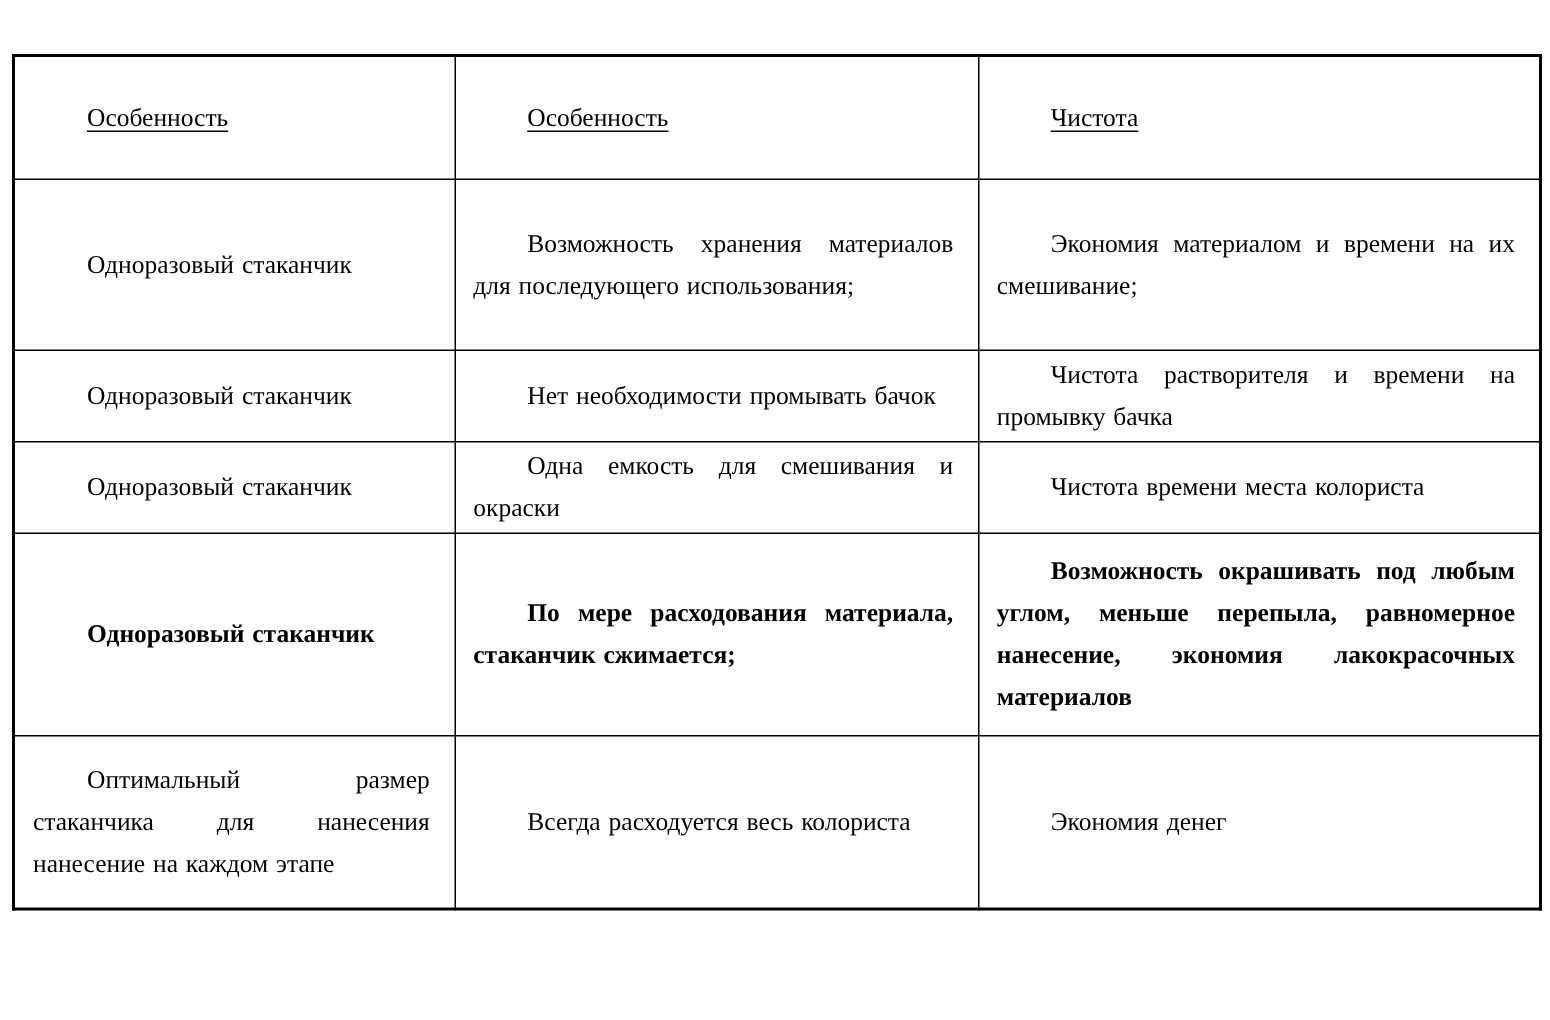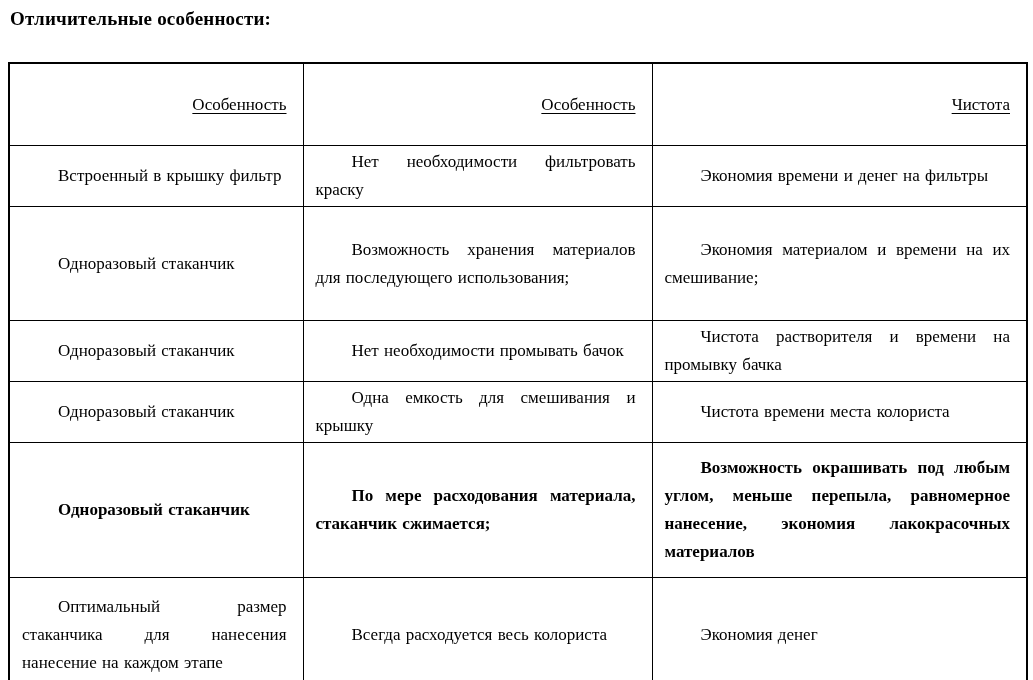--- a/index.html
+++ b/index.html
@@ -48,64 +48,51 @@
   tr.r3 td { height: 52px; }
   tr.r4 td { height: 130px; font-weight: bold; }
   tr.r5 td { height: 110px; }
   .cp {
     text-align: justify;
     text-indent: 36px;
     word-spacing: 1px;
   }
   .hdr {
     text-indent: 36px;
-    text-align: right;
   }
   .hdr span {
     text-decoration: underline;
     text-underline-offset: 3px;
   }
 </style>
 </head>
 <body>
 
 <div class="doc">
 
-  <h1 class="doc-title">Отличительные особенности:</h1>
 
   <table class="features">
     <colgroup>
       <col class="c1">
       <col class="c2">
       <col class="c3">
     </colgroup>
     <tbody>
       <tr class="hrow">
         <td>
           <div class="hdr"><span>Особенность</span></div>
         </td>
         <td>
           <div class="hdr"><span>Особенность</span></div>
         </td>
         <td>
           <div class="hdr"><span>Чистота</span></div>
         </td>
       </tr>
 
-      <tr class="r0">
-        <td>
-          <div class="cp">Встроенный в крышку фильтр</div>
-        </td>
-        <td>
-          <div class="cp">Нет необходимости фильтровать краску</div>
-        </td>
-        <td>
-          <div class="cp">Экономия времени и денег на фильтры</div>
-        </td>
-      </tr>
 
       <tr class="r1">
         <td>
           <div class="cp">Одноразовый стаканчик</div>
         </td>
         <td>
           <div class="cp">Возможность хранения материалов для последующего использования;</div>
         </td>
         <td>
           <div class="cp">Экономия материалом и времени на их смешивание;</div>
@@ -122,21 +109,21 @@
         <td>
           <div class="cp">Чистота растворителя и времени на промывку бачка</div>
         </td>
       </tr>
 
       <tr class="r3">
         <td>
           <div class="cp">Одноразовый стаканчик</div>
         </td>
         <td>
-          <div class="cp">Одна емкость для смешивания и крышку</div>
+          <div class="cp">Одна емкость для смешивания и окраски</div>
         </td>
         <td>
           <div class="cp">Чистота времени места колориста</div>
         </td>
       </tr>
 
       <tr class="r4">
         <td>
           <div class="cp">Одноразовый стаканчик</div>
         </td>

